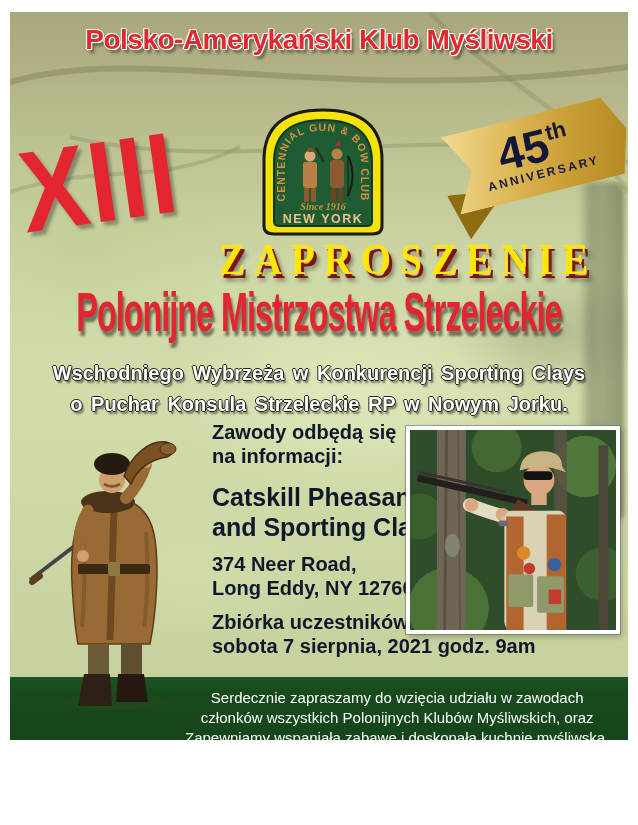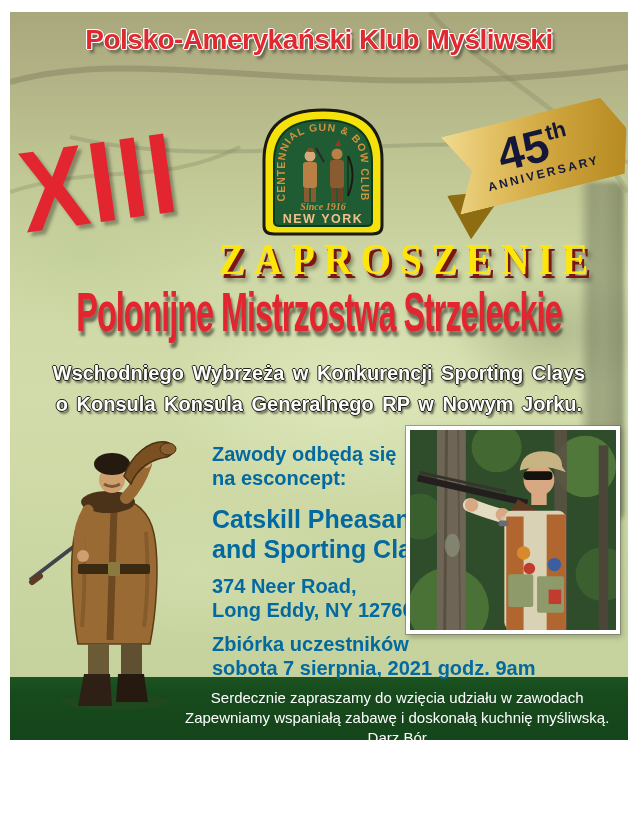--- a/index.html
+++ b/index.html
@@ -72,21 +72,21 @@
     font-size:20px; white-space:nowrap; word-spacing:3px;
     text-shadow:-1px 0 0 #23231a, 1px 0 0 #23231a, 0 -1px 0 #23231a, 0 1px 0 #23231a,
                 2px 3px 2px rgba(0,0,0,.5); }
   .sub1 { top:350px; }
   .sub2 { top:381px; }
 
   
   .statue { position:absolute; left:16px; top:400px; width:188px; height:300px; z-index:4; }
 
   
-  .info { position:absolute; left:202px; top:430px; width:220px; color:#0369a1; z-index:3; }
+  .info { position:absolute; left:202px; top:408px; width:220px; color:#0f172a; z-index:3; }
   .info div { white-space:nowrap; font-weight:bold; }
   .i-sm  { font-size:20px; line-height:24px; }
   .i-lg  { font-size:25px; line-height:30px; }
   .i-md  { font-size:20px; line-height:24px; }
   .gap1 { height:14px; } .gap2 { height:10px; } .gap3 { height:10px; }
 
   
   .photo { position:absolute; left:396px; top:414px; width:214px; height:208px;
     border:4px solid #fff; box-shadow:0 0 0 1px rgba(100,100,90,.5), 2px 3px 6px rgba(0,0,0,.25);
     z-index:3; }
@@ -159,21 +159,21 @@
       </div>
     </div>
 
     <div class="xiii">XIII</div>
 
     <div class="zapro">ZAPROSZENIE</div>
 
     <div class="title">Polonijne Mistrzostwa Strzeleckie</div>
 
     <div class="sub sub1">Wschodniego Wybrzeża w Konkurencji Sporting Clays</div>
-    <div class="sub sub2">o Konsula Konsula Generalnego RP w Nowym Jorku.</div>
+    <div class="sub sub2">o Puchar Konsula Strzeleckie RP w Nowym Jorku.</div>
 
     <svg class="statue" viewBox="0 0 188 300">
       <ellipse cx="90" cy="290" rx="55" ry="8" fill="rgba(60,70,40,.25)"></ellipse>
       <line x1="4" y1="168" x2="80" y2="110" stroke="#43434c" stroke-width="4"></line>
       <rect x="2" y="164" width="16" height="6" rx="3" transform="rotate(-37 10 167)" fill="#5e3c22"></rect>
       <path d="M64,92 C50,102 44,132 46,172 C48,204 50,222 52,232 L124,232 C130,202 134,152 128,122 C124,102 112,92 100,88 Z" fill="#9a6a34" stroke="#5e3c16" stroke-width="1.5"></path>
       <path d="M88,96 L84,228" stroke="#4a2f12" stroke-width="7" opacity=".55"></path>
       <path d="M56,120 C60,150 58,190 56,215" stroke="#7a5226" stroke-width="4" opacity=".6" fill="none"></path>
       <path d="M120,120 C122,150 122,185 118,215" stroke="#7a5226" stroke-width="4" opacity=".6" fill="none"></path>
       <ellipse cx="82" cy="90" rx="27" ry="11" fill="#4a3318"></ellipse>
@@ -189,21 +189,21 @@
       <rect x="52" y="152" width="72" height="10" rx="2" fill="#3a2a12"></rect>
       <rect x="82" y="150" width="12" height="14" rx="2" fill="#8a7a40"></rect>
       <rect x="62" y="232" width="21" height="32" fill="#6a5a36"></rect>
       <rect x="95" y="232" width="21" height="32" fill="#5e5030"></rect>
       <path d="M58,262 L84,262 L86,294 L52,294 Z" fill="#2e2014"></path>
       <path d="M92,262 L118,262 L122,290 L90,290 Z" fill="#261a10"></path>
     </svg>
 
     <div class="info">
       <div class="i-sm">Zawody odbędą się</div>
-      <div class="i-sm">na esconcept:</div>
+      <div class="i-sm">na informacji:</div>
       <div class="gap1"></div>
       <div class="i-lg">Catskill Pheasantry</div>
       <div class="i-lg">and Sporting Clays</div>
       <div class="gap2"></div>
       <div class="i-md">374 Neer Road,</div>
       <div class="i-md">Long Eddy, NY 12760</div>
       <div class="gap3"></div>
       <div class="i-md">Zbiórka uczestników</div>
       <div class="i-md">sobota 7 sierpnia, 2021 godz. 9am</div>
     </div>
@@ -244,20 +244,21 @@
           <rect x="118" y="43" width="30" height="9" rx="4" fill="#14120f"></rect>
           <path d="M114,42 Q116,22 138,22 Q158,22 158,38 L162,44 Q138,34 114,42 Z" fill="#c7b482"></path>
           <rect x="92" y="94" width="10" height="6" rx="2" fill="#6a6a72"></rect>
         </g>
       </svg>
     </div>
 
     <div class="band">
       <div class="invite">
         <div>Serdecznie zapraszamy do wzięcia udziału w zawodach</div>
+        <div>członków wszystkich Polonijnych Klubów Myśliwskich, oraz</div>
         <div>Zapewniamy wspaniałą zabawę i doskonałą kuchnię myśliwską.</div>
         <div>Darz Bór</div>
       </div>
       <div class="contact">
         <div>po więcej informacji:</div>
         <div>914-562-7510</div>
       </div>
     </div>
 
   </div>

